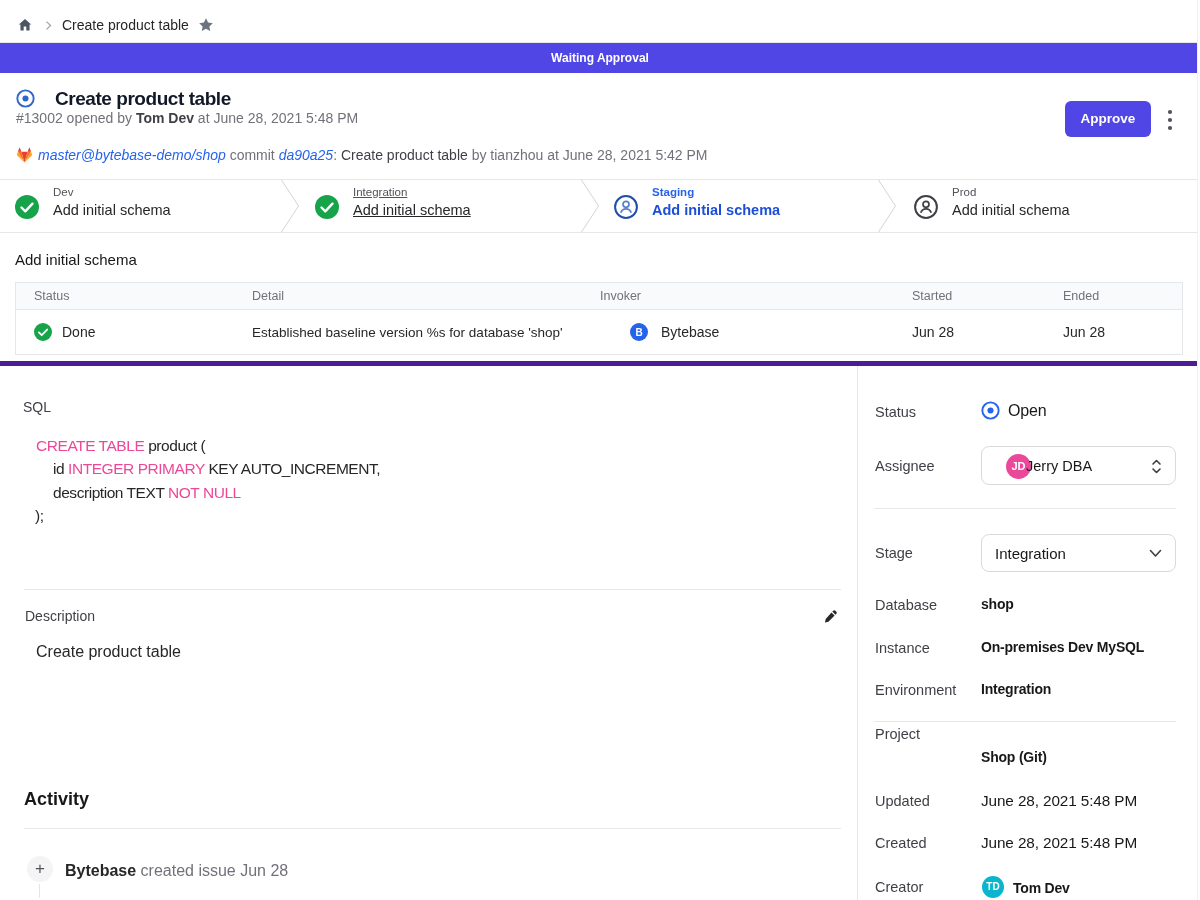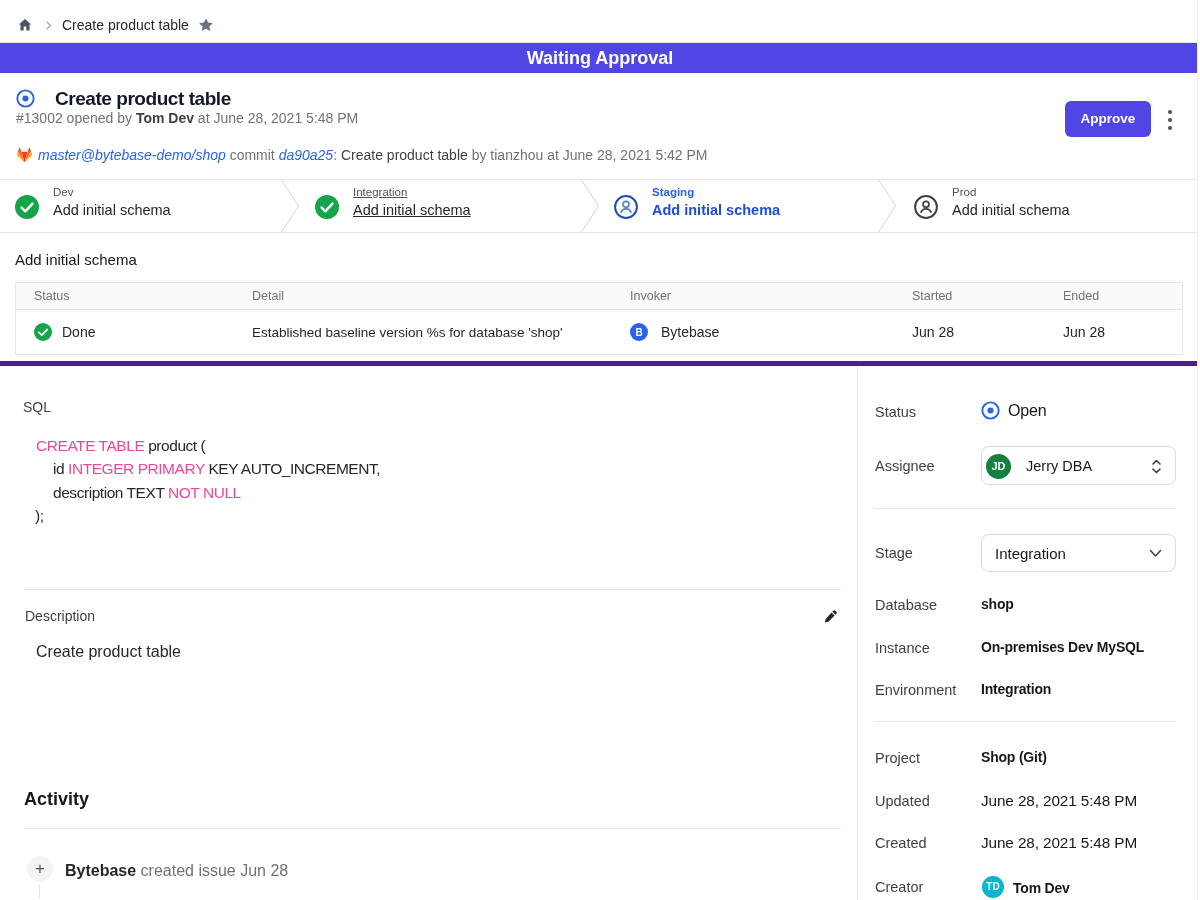--- a/index.html
+++ b/index.html
@@ -6,21 +6,21 @@
   html,body { width:1200px; height:900px; background:#fff; font-family:"Liberation Sans", sans-serif; color:#18181b; overflow:hidden; }
   .page { position:relative; width:1200px; height:900px; }
   .abs { position:absolute; }
 
   
   .topbar { position:absolute; left:0; top:0; width:1200px; height:43px; border-bottom:1px solid #e8e8ea; }
   .crumbs { position:absolute; left:18px; top:8px; height:34px; display:flex; align-items:center; }
   .crumbs .txt { font-size:14px; color:#27272a; }
 
   
-  .banner { position:absolute; left:0; top:43px; width:1200px; height:30px; background:#4f46e5; color:#fff; font-size:18px; font-weight:700; text-align:center; line-height:30px; }
+  .banner { position:absolute; left:0; top:43px; width:1200px; height:30px; background:#4f46e5; color:#fff; font-size:12px; font-weight:700; text-align:center; line-height:30px; }
 
   
   .header { position:absolute; left:0; top:73px; width:1200px; height:107px; }
   .title { position:absolute; left:55px; top:15px; font-size:19px; font-weight:700; letter-spacing:-0.45px; color:#111827; }
   .meta { position:absolute; left:16px; top:37px; font-size:14px; color:#71717a; }
   .meta b { color:#3f3f46; font-weight:700; }
   .gitline { position:absolute; left:16px; top:74px; font-size:14px; color:#71717a; display:flex; align-items:center; }
   .lnk { color:#2563eb;font-style:italic; }
   .gitline .semib { color:#3f3f46; font-weight:500; }
   .approve { position:absolute; left:1065px; top:28px; width:86px; height:36px; background:#4f46e5; border-radius:6px; color:#fff; font-size:13.5px; font-weight:700; text-align:center; line-height:36px; }
@@ -153,21 +153,21 @@
       <div class="lab">Prod</div>
       <div class="task">Add initial schema</div>
     </div>
   </div>
 
   <div class="secTitle">Add initial schema</div>
   <div class="ttable">
     <div class="thead">
       <span style="left:18px">Status</span>
       <span style="left:236px">Detail</span>
-      <span style="left:614px">Invoker</span>
+      <span style="left:584px">Invoker</span>
       <span style="left:896px">Started</span>
       <span style="left:1047px">Ended</span>
     </div>
     <div class="trow">
       <svg class="abs" style="left:18px; top:13px" width="18" height="18" viewBox="0 0 24 24">
           <circle cx="12" cy="12" r="12" fill="#16a34a"></circle>
           <polyline points="6.5,12.5 10.3,16.3 17.5,8.7" fill="none" stroke="#fff" stroke-width="2.4" stroke-linecap="round" stroke-linejoin="round"></polyline>
         </svg>
       <span style="left:46px">Done</span>
       <span style="left:236px; font-size:13.5px">Established baseline version %s for database 'shop'</span>
@@ -206,21 +206,21 @@
     <div class="sidebar">
       <div class="sb-label" style="top:38px">Status</div>
       <svg class="abs" style="left:123px; top:35px" width="19" height="19" viewBox="0 0 20 20">
           <circle cx="10" cy="10" r="8.6" fill="none" stroke="#2563eb" stroke-width="2"></circle>
           <circle cx="10" cy="10" r="3.2" fill="#2563eb"></circle>
         </svg>
       <div class="sb-val" style="left:150px; top:36px; font-weight:400; font-size:16px">Open</div>
 
       <div class="sb-label" style="top:92px">Assignee</div>
       <div class="selbox" style="top:80px; height:39px">
-        <div class="avatar" style="left:4px; top:7px; width:25px; height:25px; background:#15803d; font-size:11px; line-height:25px">JD</div>
+        <div class="avatar" style="left:24px; top:7px; width:25px; height:25px; background:#ec4899; font-size:11px; line-height:25px">JD</div>
         <span style="position:absolute; left:44px; top:11px; font-size:14.5px; color:#18181b">Jerry DBA</span>
         <svg style="position:absolute; right:12px; top:12px" width="13" height="15" viewBox="0 0 13 15">
             <polyline points="3,5 6.5,1.5 10,5" fill="none" stroke="#3f3f46" stroke-width="1.6" stroke-linecap="round" stroke-linejoin="round"></polyline>
             <polyline points="3,10 6.5,13.5 10,10" fill="none" stroke="#3f3f46" stroke-width="1.6" stroke-linecap="round" stroke-linejoin="round"></polyline>
           </svg>
       </div>
 
       <div style="position:absolute; left:16px; top:142px; width:302px; height:1px; background:#e8e8ea"></div>
 
       <div class="sb-label" style="top:179px">Stage</div>
@@ -235,21 +235,21 @@
       <div class="sb-val" style="top:230px">shop</div>
 
       <div class="sb-label" style="top:274px">Instance</div>
       <div class="sb-val" style="top:273px">On-premises Dev MySQL</div>
 
       <div class="sb-label" style="top:316px">Environment</div>
       <div class="sb-val" style="top:315px">Integration</div>
 
       <div style="position:absolute; left:16px; top:355px; width:302px; height:1px; background:#e8e8ea"></div>
 
-      <div class="sb-label" style="top:384px">Project</div>
+      <div class="sb-label" style="top:360px">Project</div>
       <div class="sb-val" style="top:383px">Shop (Git)</div>
 
       <div class="sb-label" style="top:427px">Updated</div>
       <div class="sb-val" style="top:426px; font-weight:400; font-size:15.3px; letter-spacing:-0.1px">June 28, 2021 5:48 PM</div>
 
       <div class="sb-label" style="top:469px">Created</div>
       <div class="sb-val" style="top:468px; font-weight:400; font-size:15.3px; letter-spacing:-0.1px">June 28, 2021 5:48 PM</div>
 
       <div class="sb-label" style="top:513px">Creator</div>
       <div class="avatar" style="left:124px; top:510px; width:22px; height:22px; background:#0ab5cd; font-size:10px; line-height:22px">TD</div>

